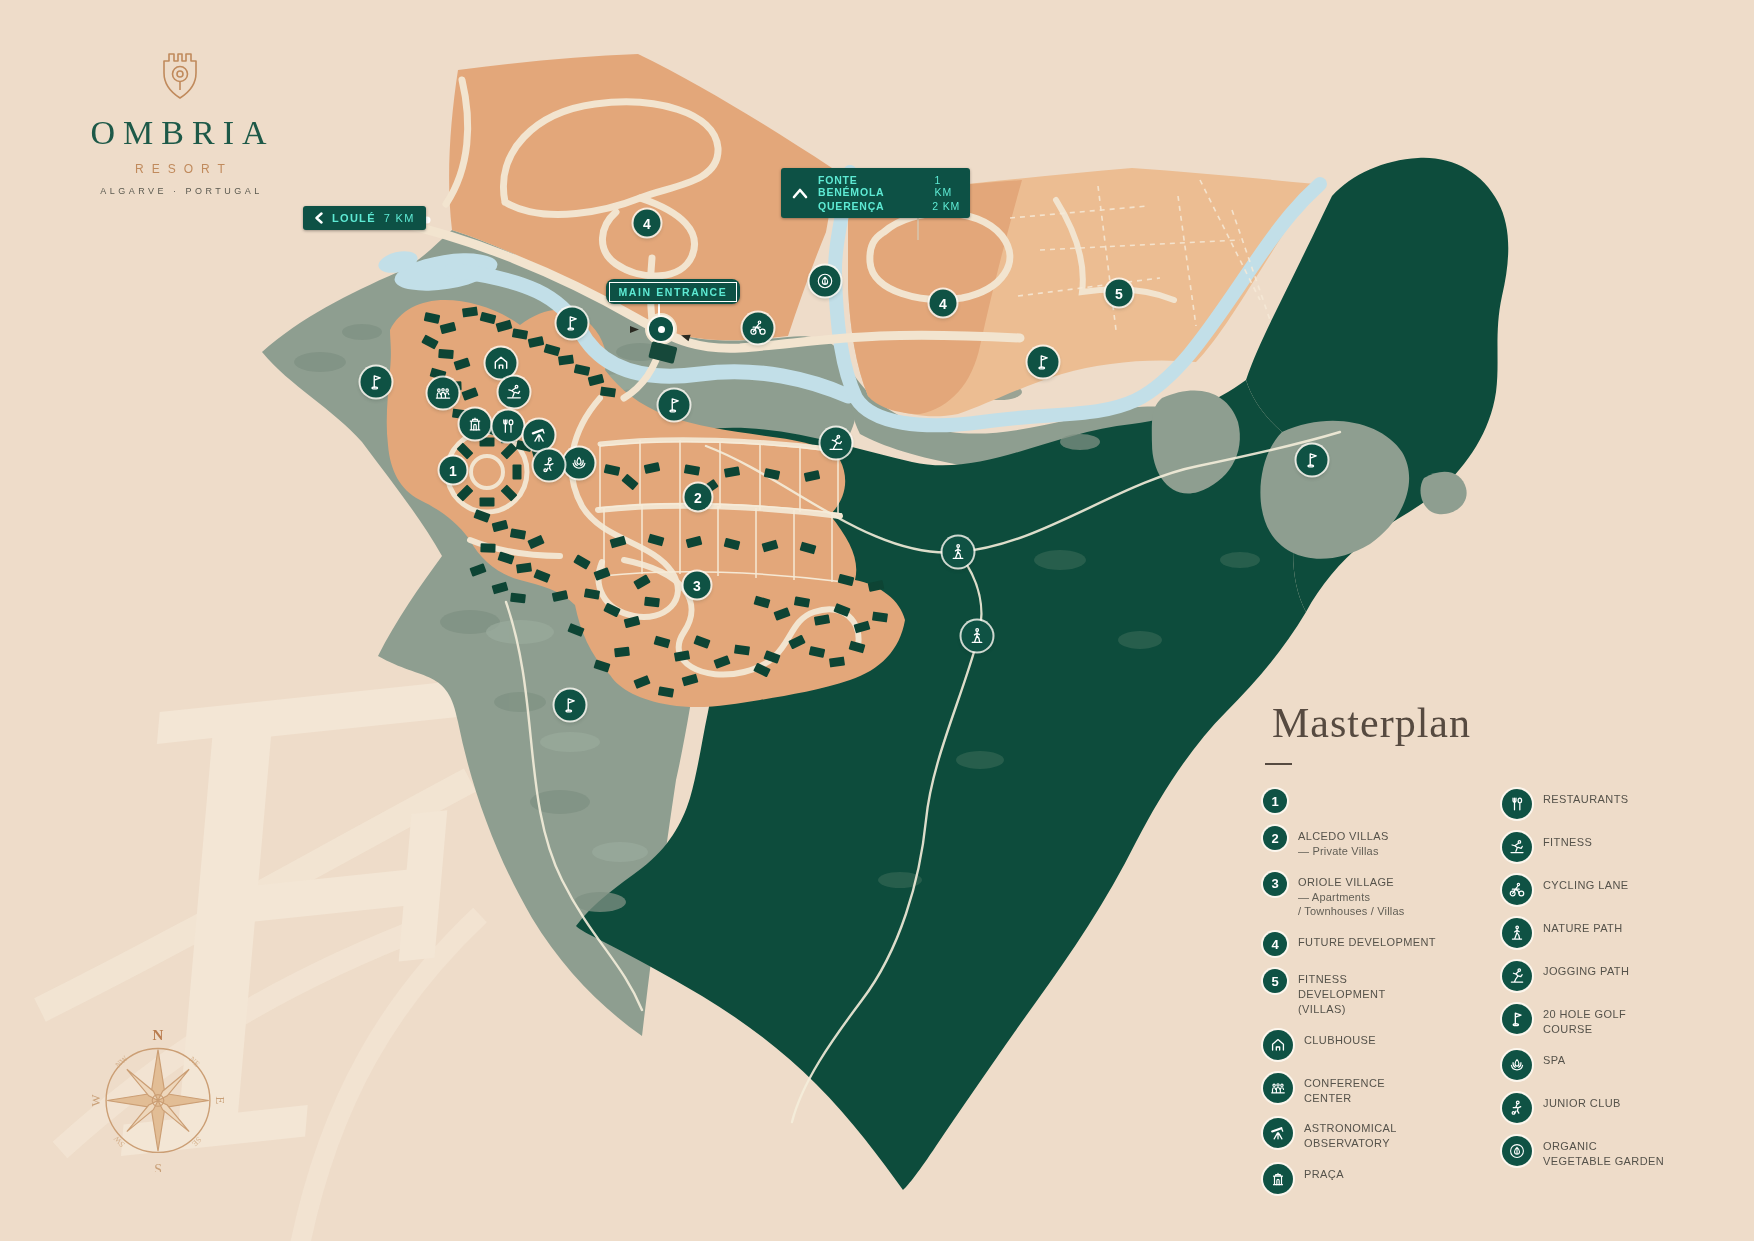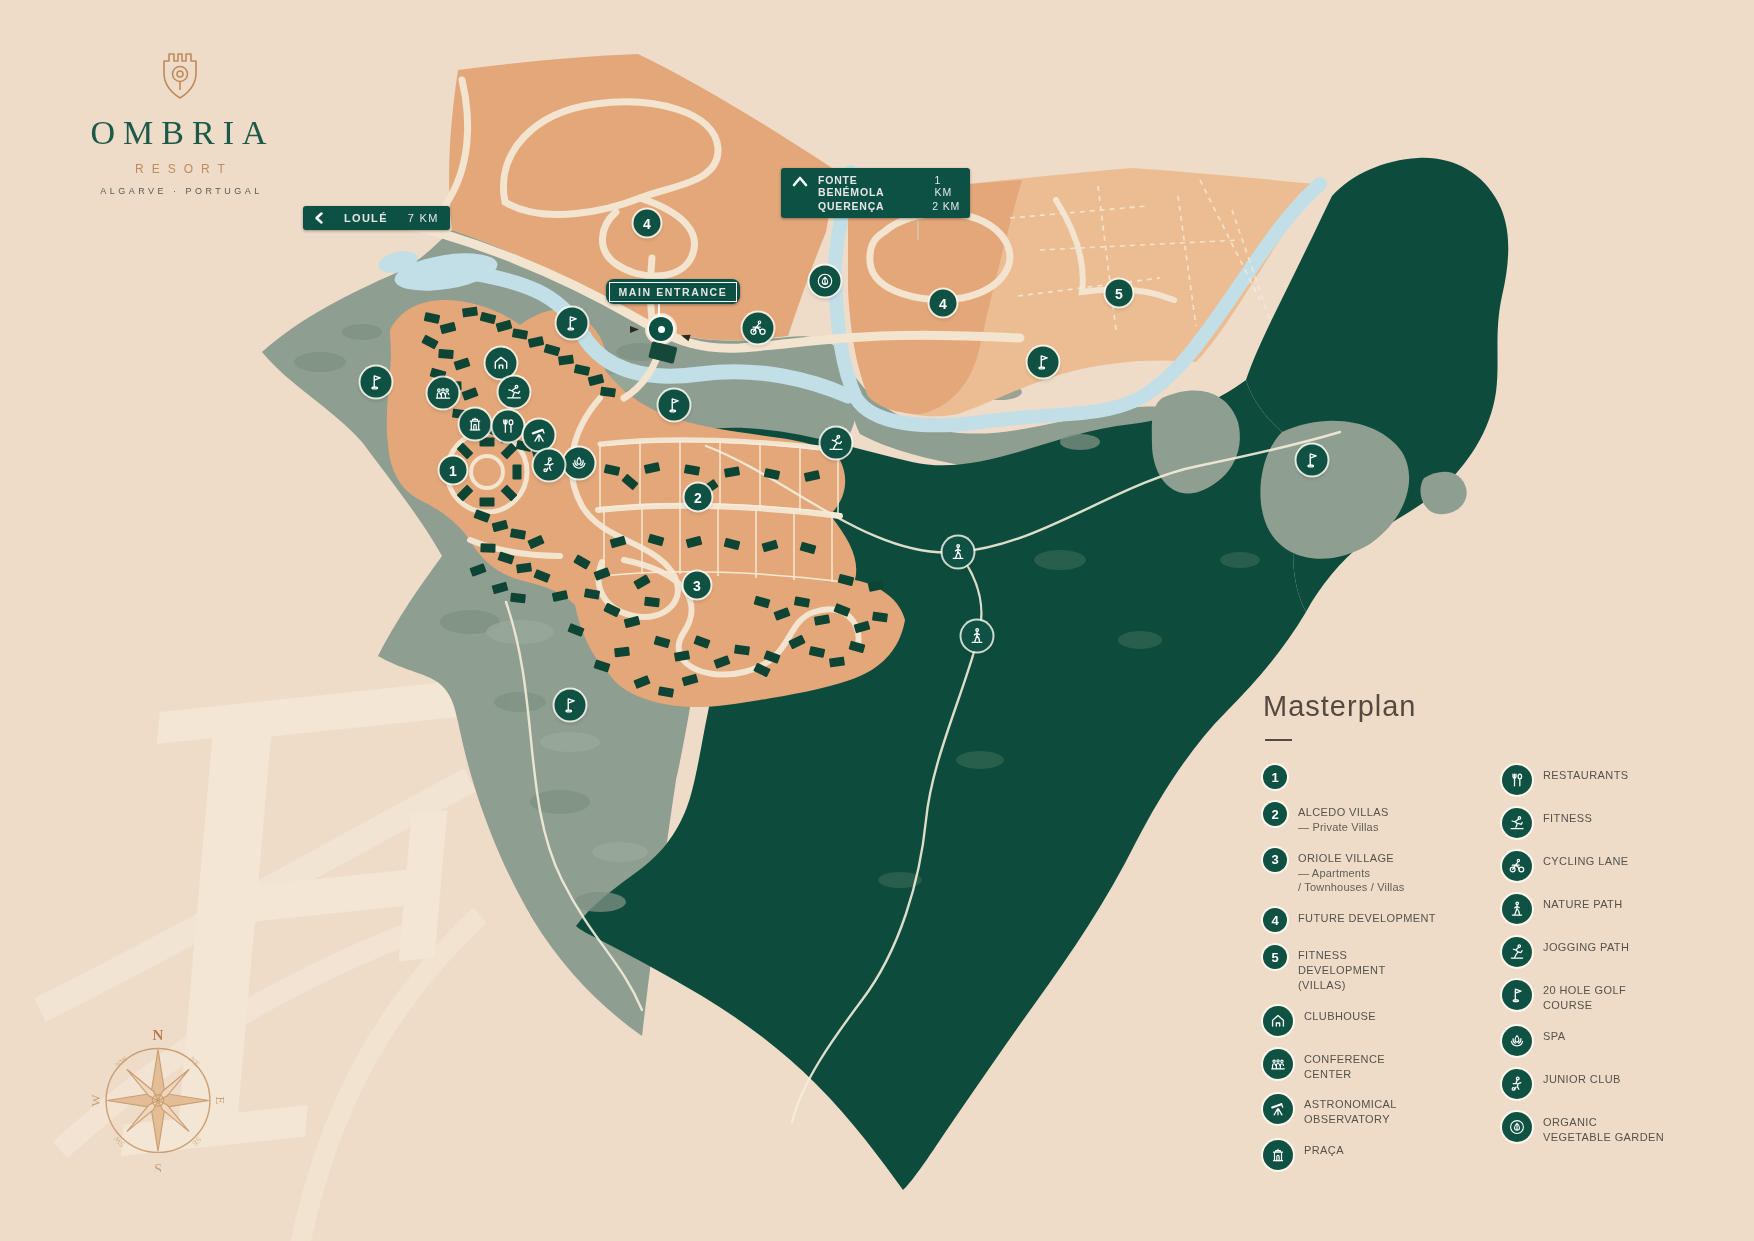--- a/index.html
+++ b/index.html
@@ -5,37 +5,37 @@
   html,body{margin:0;padding:0}
   body{width:1754px;height:1241px;position:relative;overflow:hidden;background:#eedcc9;font-family:"Liberation Sans",sans-serif}
   #map-svg{position:absolute;left:0;top:0}
   
   #logo{position:absolute;left:80px;top:48px;width:200px;text-align:center}
   #logo .crest{display:block;margin:0 auto 10px}
   #logo .name{font-family:"Liberation Serif",serif;font-size:34px;color:#1d5948;letter-spacing:8px;margin-left:5px}
   #logo .sub{font-size:12px;color:#c08a5c;letter-spacing:8px;margin:10px 0 0 8px}
   #logo .loc{font-size:9px;color:#5b5a50;letter-spacing:3.5px;margin:10px 0 0 3px}
   
-  .sign{position:absolute;background:#0d5145;color:#e5e5e5;border-radius:3px;box-shadow:0 1px 3px rgba(0,0,0,.35);display:flex;z-index:30}
-  #sign-loule{left:303px;top:206px;padding:6px 11px;gap:20px;font-weight:bold;font-size:11px;letter-spacing:1.3px}
+  .sign{position:absolute;background:#0d5145;color:#5eead4;border-radius:3px;box-shadow:0 1px 3px rgba(0,0,0,.35);display:flex;align-items:center;z-index:30}
+  #sign-loule{left:303px;top:206px;padding:6px 11px;gap:8px;font-weight:bold;font-size:11px;letter-spacing:1.3px}
   #sign-fonte{left:781px;top:168px;padding:6px 10px;gap:9px}
   #sign-fonte .rows{display:flex;flex-direction:column;gap:2px}
   #sign-fonte .fr{display:flex;justify-content:space-between;gap:16px;width:142px;font-weight:bold;font-size:10.5px;letter-spacing:.8px}
   #sign-main{left:606px;top:279px;padding:2.5px;border-radius:8px}
   #sign-main .inner{border:1px solid #fff;padding:3px 9px;font-weight:bold;font-size:10.5px;letter-spacing:1.6px}
   
   .pin,.mk{position:absolute;transform:translate(-50%,-50%);border-radius:50%;background:#0f5244;display:flex;align-items:center;justify-content:center;box-shadow:0 0 0 2px rgba(255,252,246,.8),0 2px 4px rgba(20,40,30,.3);z-index:20}
   .pin{width:31px;height:31px}
   .pin svg{width:21px;height:21px}
   .mk{width:27px;height:27px;color:#fff;font-weight:bold;font-size:14px}
   #entr-mk{position:absolute;left:661px;top:329px;width:24px;height:24px;transform:translate(-50%,-50%);border-radius:50%;background:#0d5145;box-shadow:0 0 0 2px rgba(255,252,246,.85);z-index:25;display:flex;align-items:center;justify-content:center}
   #entr-mk i{width:7px;height:7px;border-radius:50%;background:#fff}
   
   #legend{position:absolute;left:1263px;top:690px;z-index:30}
-  #legend h1{margin:0;font-family:Liberation Sans, sans-serif;font-weight:normal;font-size:29px;color:#564a40;letter-spacing:1px}
+  #legend h1{margin:9px;font-family:Liberation Serif, serif;font-weight:normal;font-size:42px;color:#564a40;letter-spacing:1px}
   #legend .dash{width:27px;height:2px;background:#564a40;margin:16px 0 24px 2px}
   #legend .cols{display:flex;gap:40px}
   .lcol{display:flex;flex-direction:column;gap:13px}
   .li{display:flex;gap:11px;align-items:flex-start}
   .lnum{flex:0 0 auto;width:24px;height:24px;border-radius:50%;background:#0f5244;color:#fff;font-weight:bold;font-size:13px;display:flex;align-items:center;justify-content:center;box-shadow:0 0 0 2px rgba(255,252,246,.8)}
   .lic{flex:0 0 auto;width:30px;height:30px;border-radius:50%;background:#0f5244;display:flex;align-items:center;justify-content:center;box-shadow:0 0 0 2px rgba(255,252,246,.8)}
   .lic svg{width:20px;height:20px}
   .ltxt{padding-top:3px;width:158px}
   .lcol.right .ltxt{width:142px}
   .lt{font-size:11px;color:#55524a;letter-spacing:.4px;line-height:1.35}

